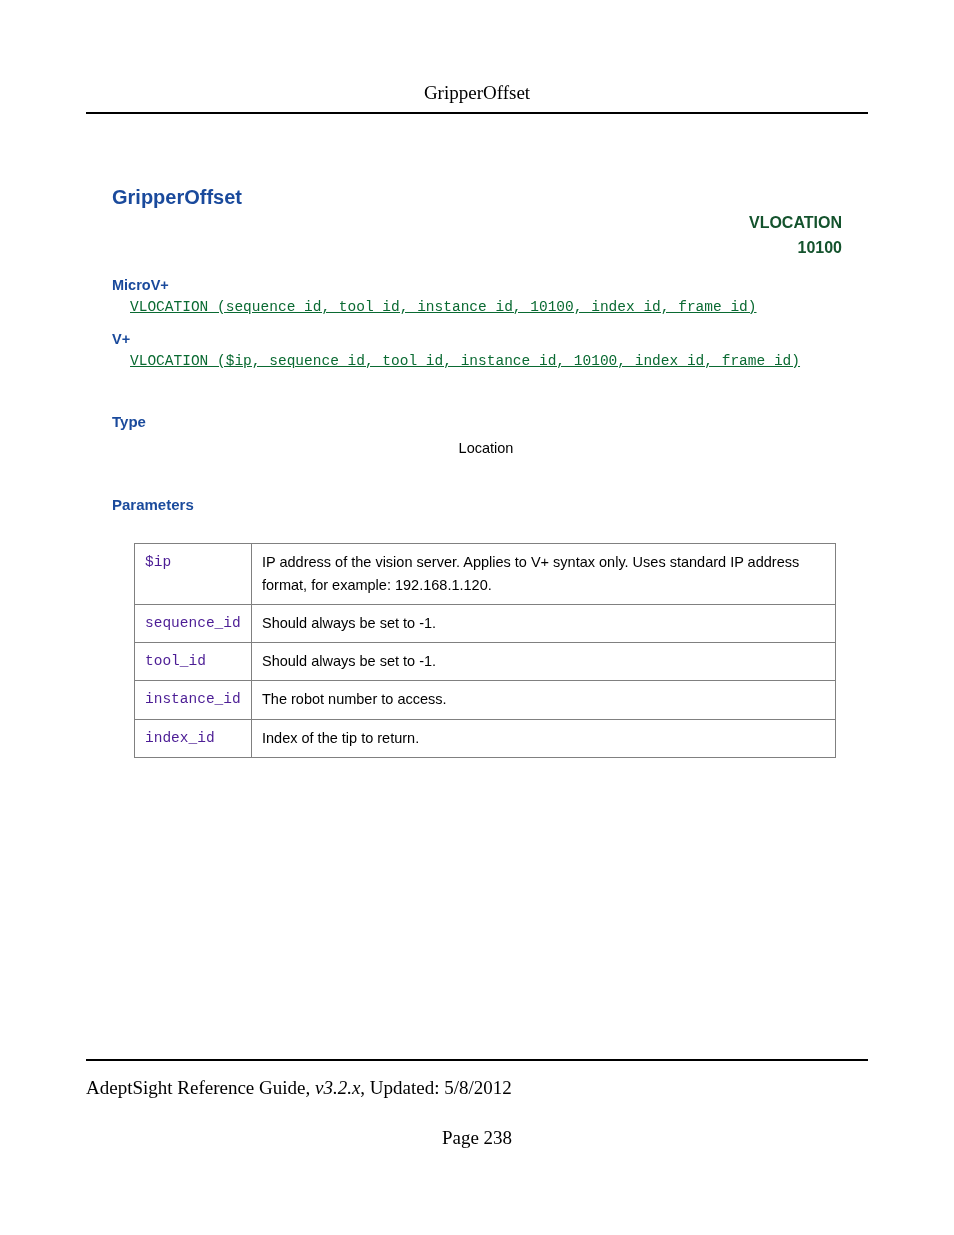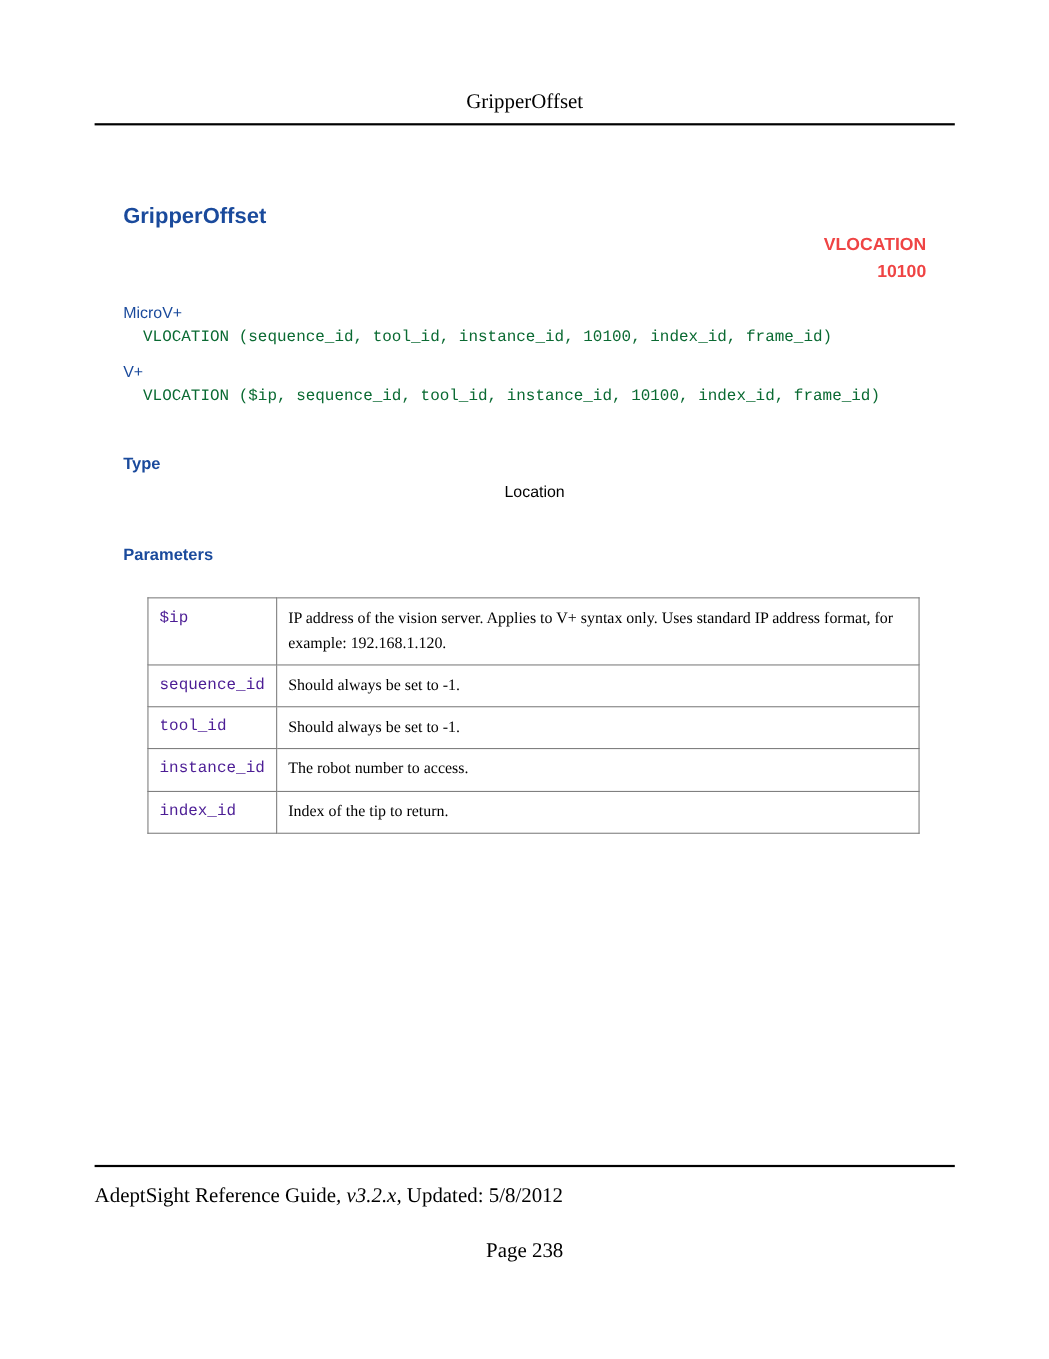--- a/index.html
+++ b/index.html
@@ -31,21 +31,21 @@
   }
   h1.title {
     color: #1a4a9c;
     font-family: Verdana, Geneva, sans-serif;
     font-weight: bold;
     font-size: 20px;
     margin: 0 0 4px 0;
   }
   .tag-block {
     text-align: right;
-    color: #ef4444;
+    color: #14532d;
     font-weight: bold;
     font-family: Verdana, Geneva, sans-serif;
     font-size: 16px;
     line-height: 1.55;
     margin-top: -2px;
     margin-bottom: 10px;
   }
   .body-para {
     font-family: Verdana, Geneva, sans-serif;
     font-size: 14.5px;
@@ -55,47 +55,48 @@
   }
   h2.section {
     color: #1a4a9c;
     font-weight: bold;
     font-family: Verdana, Geneva, sans-serif;
     font-size: 15px;
     margin: 0 0 10px 0;
   }
   .sublabel {
     color: #1a4a9c;
-    font-weight: normal;
+    font-weight: bold;
     font-family: Verdana, Geneva, sans-serif;
     font-size: 14.5px;
     margin: 16px 0 6px 0;
   }
   pre.code {
     font-family: "Courier New", Courier, monospace;
     color: #0a6a32;
     font-size: 14.5px;
     margin: 0 0 16px 18px;
     white-space: pre;
+    text-decoration: underline;
   }
   .indent-text {
     margin: 0 0 40px 18px;
     font-family: Verdana, Geneva, sans-serif;
     font-size: 14.5px;
     text-align: center;
   }
   table.params {
     border-collapse: collapse;
     margin: 30px 0 0 22px;
     width: 702px;
   }
   table.params td {
     border: 1px solid #808080;
     padding: 7px 10px;
-    font-family: Liberation Serif, serif;
+    font-family: Liberation Sans, sans-serif;
     font-size: 14.5px;
     line-height: 1.6;
     vertical-align: top;
   }
   table.params td.pname {
     color: #4c1d95;
     font-family: "Courier New", Courier, monospace;
     white-space: nowrap;
     width: 96px;
   }

